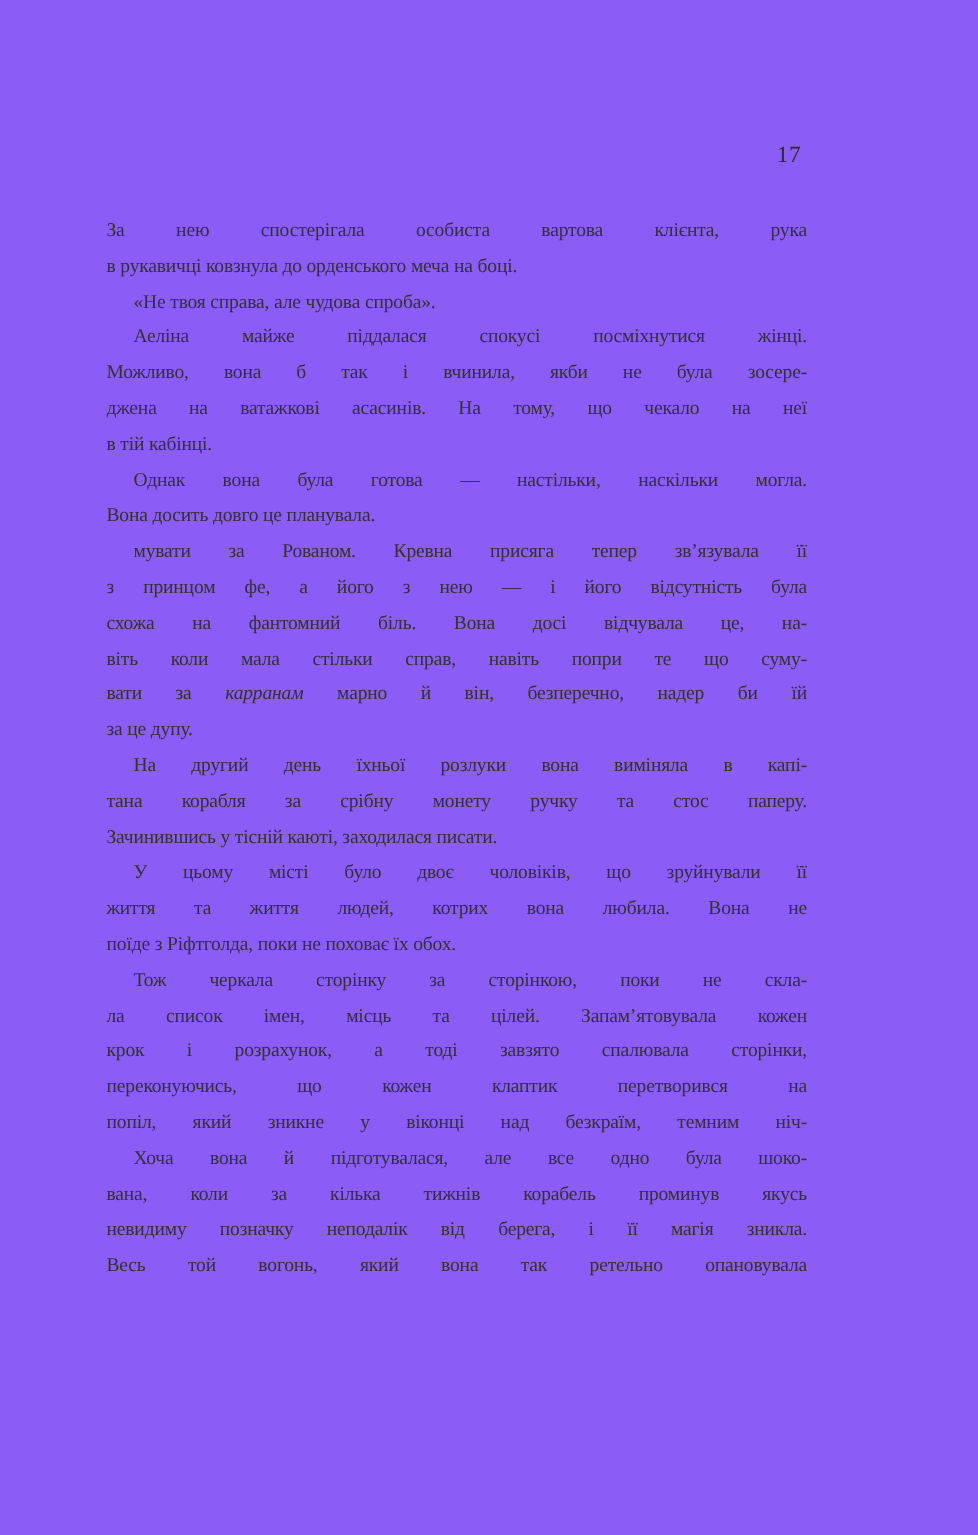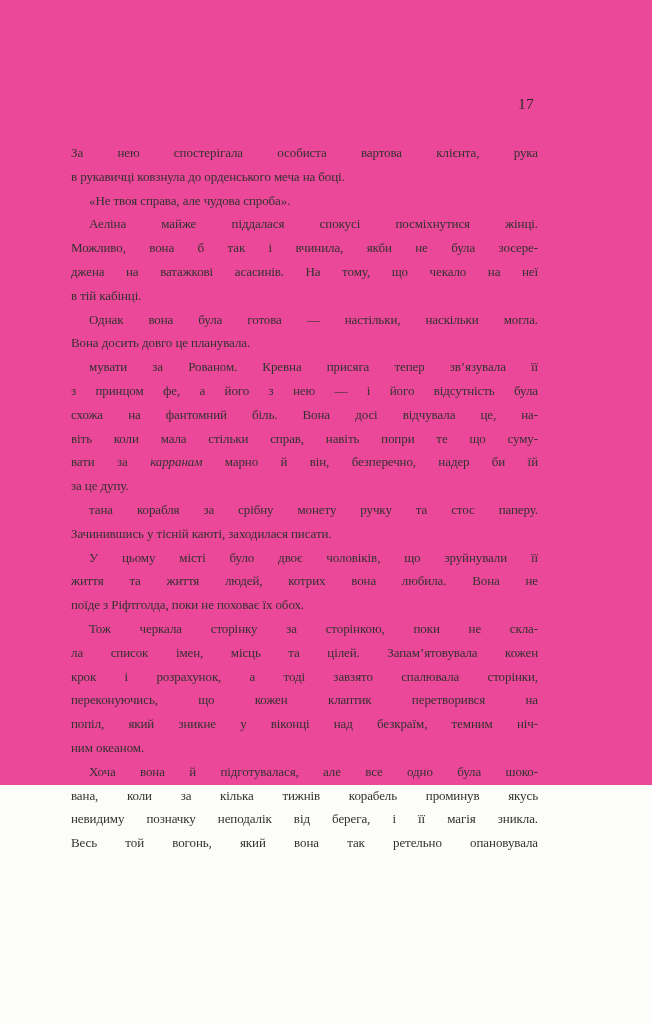--- a/index.html
+++ b/index.html
@@ -8,22 +8,22 @@
   }
   body {
     width: 652px;
     height: 1023px;
     background: #fcfcfb;
     overflow: hidden;
   }
   .page {
     position: relative;
     width: 652px;
-    height: 785px;
-    background: #ec4899;
+    height: 1023px;
+    background: #8b5cf6;
     font-family: "Liberation Serif", "DejaVu Serif", serif;
     color: #333230;
   }
   .page-number {
     position: absolute;
     top: 95px;
     left: 71px;
     width: 463px;
     text-align: right;
     font-size: 15.5px;
@@ -88,35 +88,35 @@
       </div>
       <div class="paragraph indent">
         <div class="line"><span>мувати за Рованом. Кревна присяга тепер зв’язувала її</span></div>
         <div class="line"><span>з принцом фе, а його з нею — і його відсутність була</span></div>
         <div class="line"><span>схожа на фантомний біль. Вона досі відчувала це, на-</span></div>
         <div class="line"><span>віть коли мала стільки справ, навіть попри те що суму-</span></div>
         <div class="line"><span>вати за </span><span class="italic">карранам</span><span> марно й він, безперечно, надер би їй</span></div>
         <div class="line para-end"><span>за це дупу.</span></div>
       </div>
       <div class="paragraph indent">
+        <div class="line"><span>На другий день їхньої розлуки вона виміняла в капі-</span></div>
         <div class="line"><span>тана корабля за срібну монету ручку та стос паперу.</span></div>
         <div class="line para-end"><span>Зачинившись у тісній каюті, заходилася писати.</span></div>
       </div>
       <div class="paragraph indent">
         <div class="line"><span>У цьому місті було двоє чоловіків, що зруйнували її</span></div>
         <div class="line"><span>життя та життя людей, котрих вона любила. Вона не</span></div>
         <div class="line para-end"><span>поїде з Ріфтголда, поки не поховає їх обох.</span></div>
       </div>
       <div class="paragraph indent">
         <div class="line"><span>Тож черкала сторінку за сторінкою, поки не скла-</span></div>
         <div class="line"><span>ла список імен, місць та цілей. Запам’ятовувала кожен</span></div>
         <div class="line"><span>крок і розрахунок, а тоді завзято спалювала сторінки,</span></div>
         <div class="line"><span>переконуючись, що кожен клаптик перетворився на</span></div>
         <div class="line"><span>попіл, який зникне у віконці над безкраїм, темним ніч-</span></div>
-        <div class="line para-end"><span>ним океаном.</span></div>
       </div>
       <div class="paragraph indent">
         <div class="line"><span>Хоча вона й підготувалася, але все одно була шоко-</span></div>
         <div class="line"><span>вана, коли за кілька тижнів корабель проминув якусь</span></div>
         <div class="line"><span>невидиму позначку неподалік від берега, і її магія зникла.</span></div>
         <div class="line"><span>Весь той вогонь, який вона так ретельно опановувала</span></div>
       </div>
     </div>
 </div>
 

